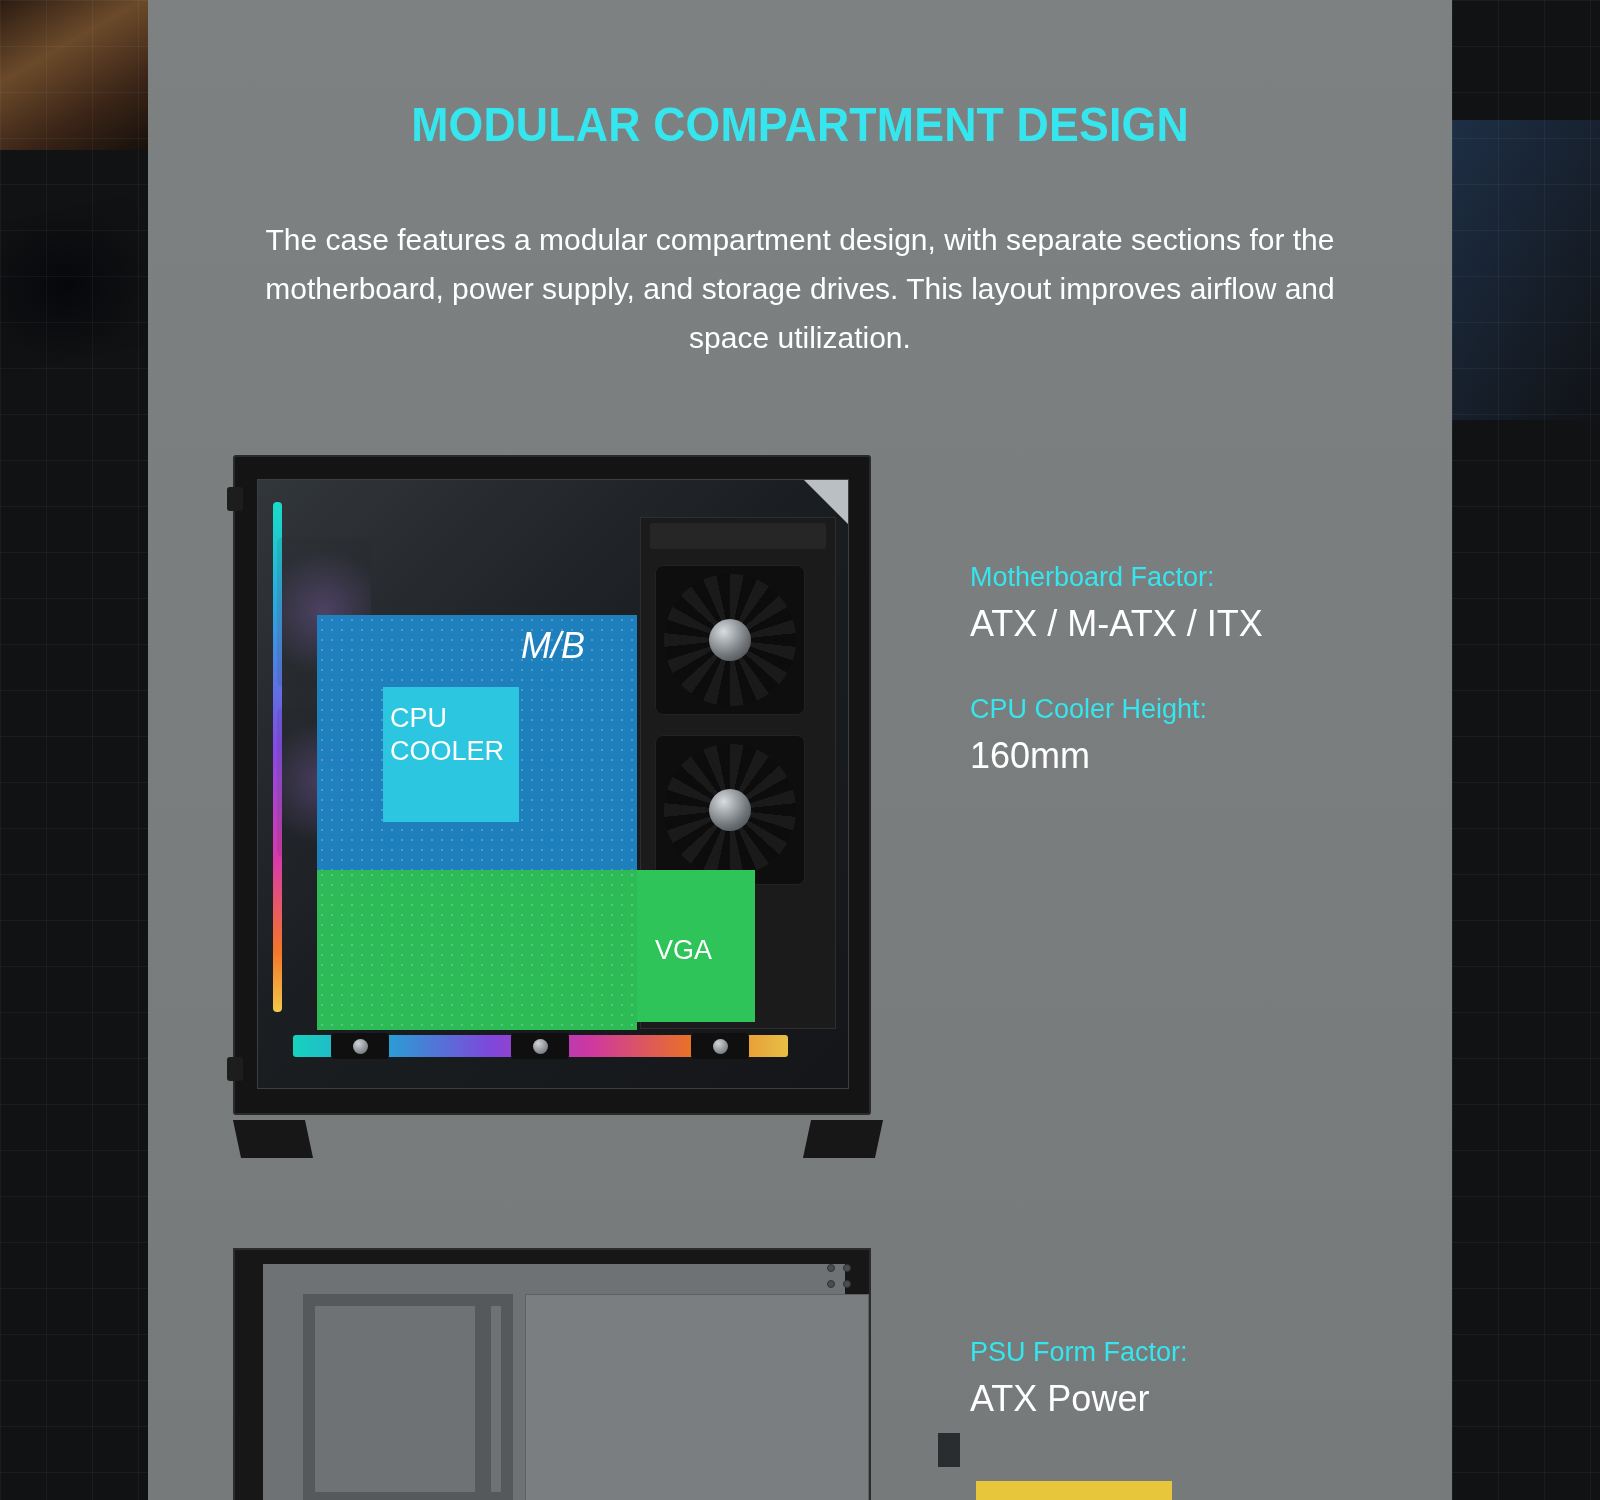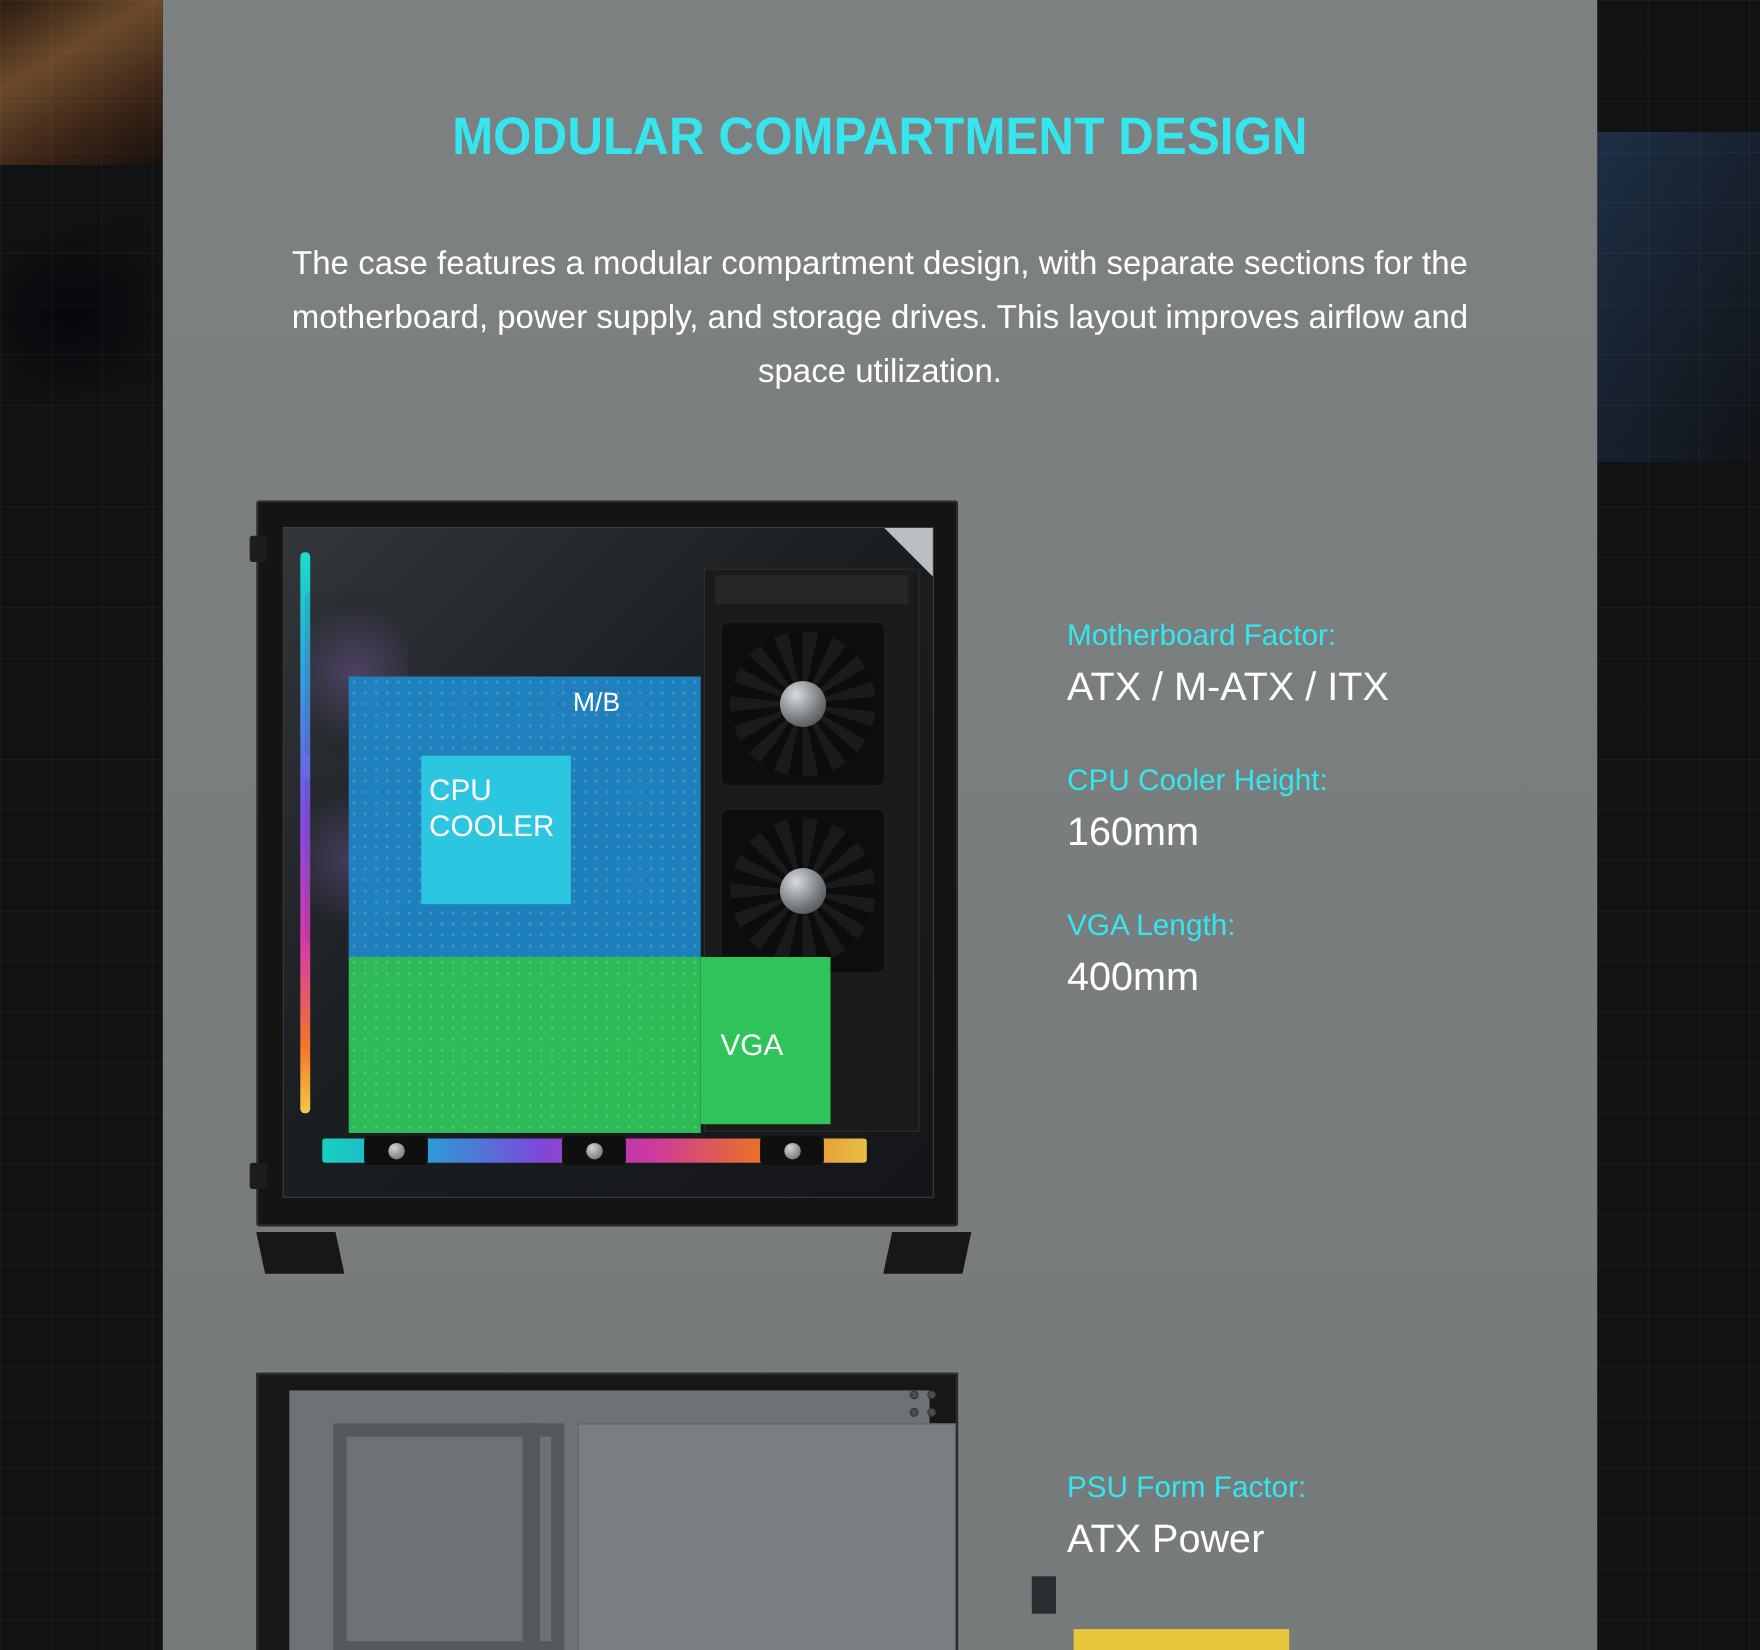--- a/index.html
+++ b/index.html
@@ -140,21 +140,21 @@
     background: #1f85c6;
     opacity: 0.95;
   }
   .mb-zone .dots {
     position: absolute; inset: 0;
     background-image: radial-gradient(rgba(255,255,255,0.22) 1.2px, transparent 1.3px);
     background-size: 10px 10px;
   }
   .mb-label {
     position: absolute; left: 286px; top: 168px;
-    color: #ffffff; font-size: 24px;
+    color: #ffffff; font-size: 36px; font-style: italic;
   }
   .cpu-box {
     position: absolute; left: 148px; top: 230px; width: 136px; height: 135px;
     background: #2cc6e0;
   }
   .cpu-text {
     position: absolute; left: 155px; top: 245px;
     color: #ffffff; font-size: 27px; line-height: 33px;
   }
   .vga-zone {
@@ -369,24 +369,20 @@
 
     <div class="specs">
       <div class="spec-block">
         <div class="spec-label">Motherboard Factor:</div>
         <div class="spec-value">ATX / M-ATX / ITX</div>
       </div>
       <div class="spec-block">
         <div class="spec-label">CPU Cooler Height:</div>
         <div class="spec-value">160mm</div>
       </div>
-      <div class="spec-block">
-        <div class="spec-label">VGA Length:</div>
-        <div class="spec-value">400mm</div>
-      </div>
     </div>
 
     <div class="specs-lower">
       <div class="spec-block">
         <div class="spec-label">PSU Form Factor:</div>
         <div class="spec-value">ATX Power</div>
       </div>
     </div>
 
     <div class="case-fig2">

